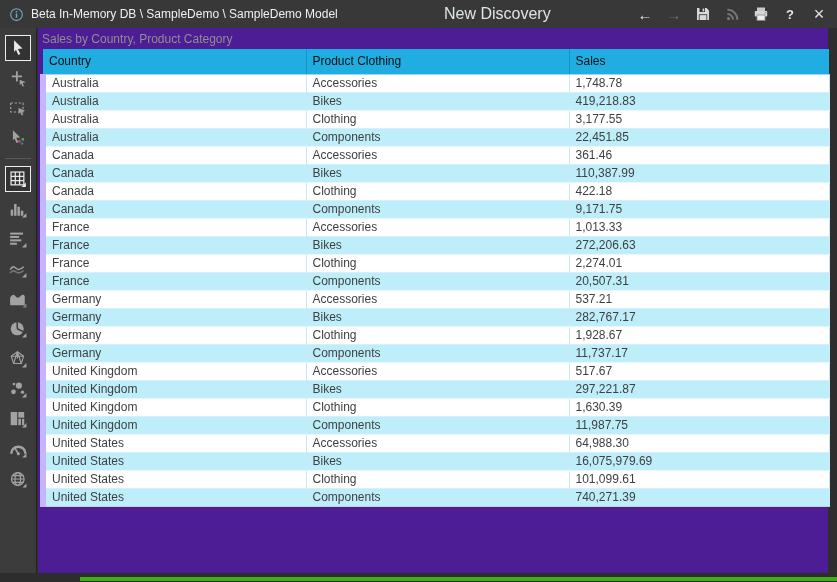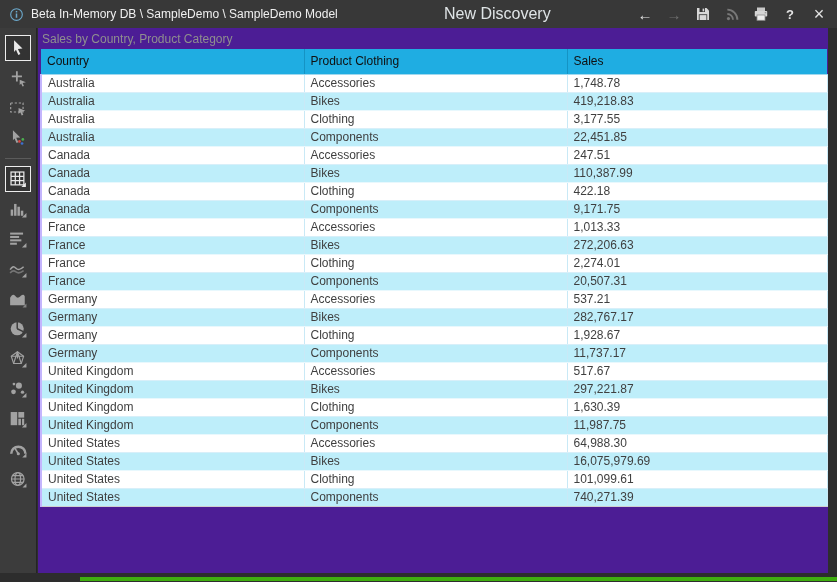--- a/index.html
+++ b/index.html
@@ -67,21 +67,21 @@
     background:var(--header-bg);color:#101010;font-weight:normal;
     text-align:left;height:25px;padding:0 6px;
     border-right:1px solid #1593C4;border-bottom:1px solid #9FD8EE;
   }
   table.grid th:last-child{border-right:none;}
   table.grid td{
     height:18px;padding:0 6px;background:#FFFFFF;
     border-right:1px solid #C9E9F6;border-bottom:1px solid #D8EFF9;
     white-space:nowrap;overflow:hidden;
   }
-  table.grid td:first-child{border-left:2px solid #c4b5fd;}
+  table.grid td:first-child{border-left:6px solid #c4b5fd;}
   table.grid tr.alt td{background:var(--row-alt);border-bottom:1px solid #E8F8FD;}
   table.grid tr:last-child td{border-bottom:1px solid #CFCFCF;}
   
   .bottom-strip{
     position:absolute;left:0;right:0;bottom:0;height:9px;background:#2D2D2D;
   }
   .green-bar{
     position:absolute;left:80px;right:0;bottom:1px;height:4px;background:var(--green);
   }
 </style>
@@ -333,21 +333,21 @@
           <td>3,177.55</td>
         </tr>
         <tr class="alt">
           <td>Australia</td>
           <td>Components</td>
           <td>22,451.85</td>
         </tr>
         <tr class="">
           <td>Canada</td>
           <td>Accessories</td>
-          <td>247.51</td>
+          <td>361.46</td>
         </tr>
         <tr class="alt">
           <td>Canada</td>
           <td>Bikes</td>
           <td>110,387.99</td>
         </tr>
         <tr class="">
           <td>Canada</td>
           <td>Clothing</td>
           <td>422.18</td>

